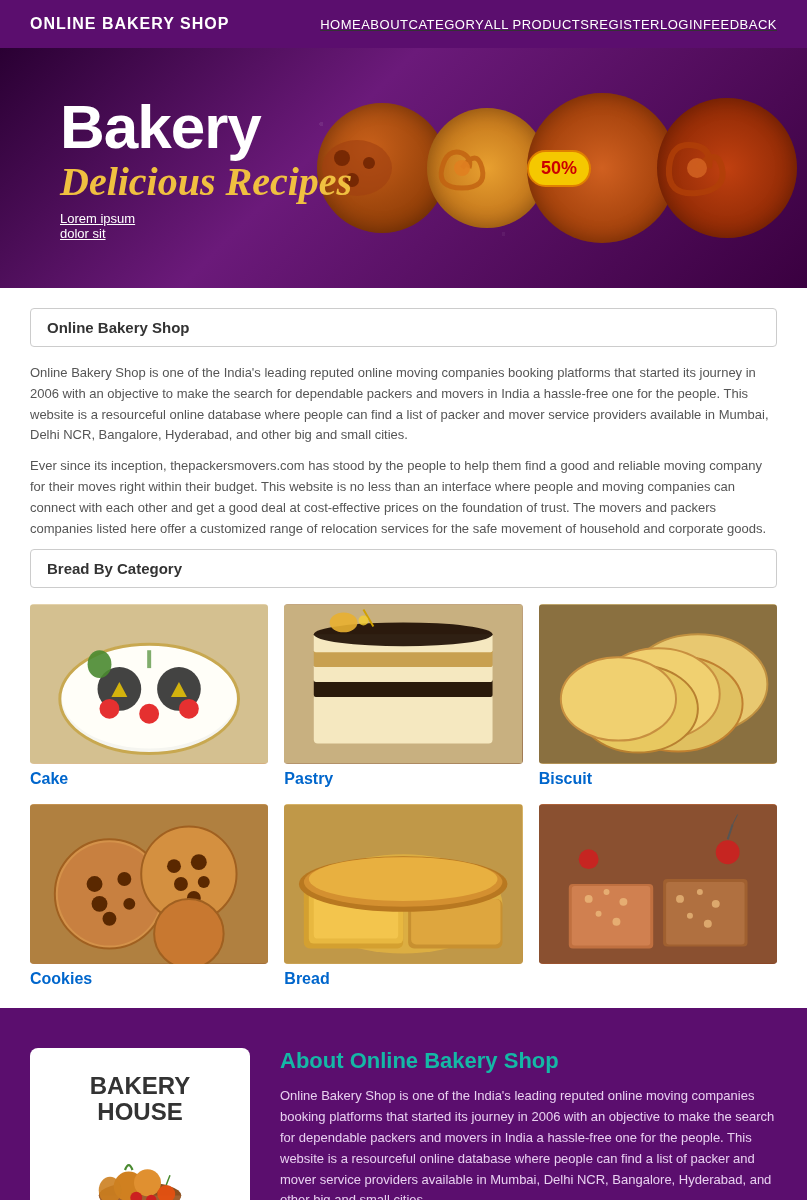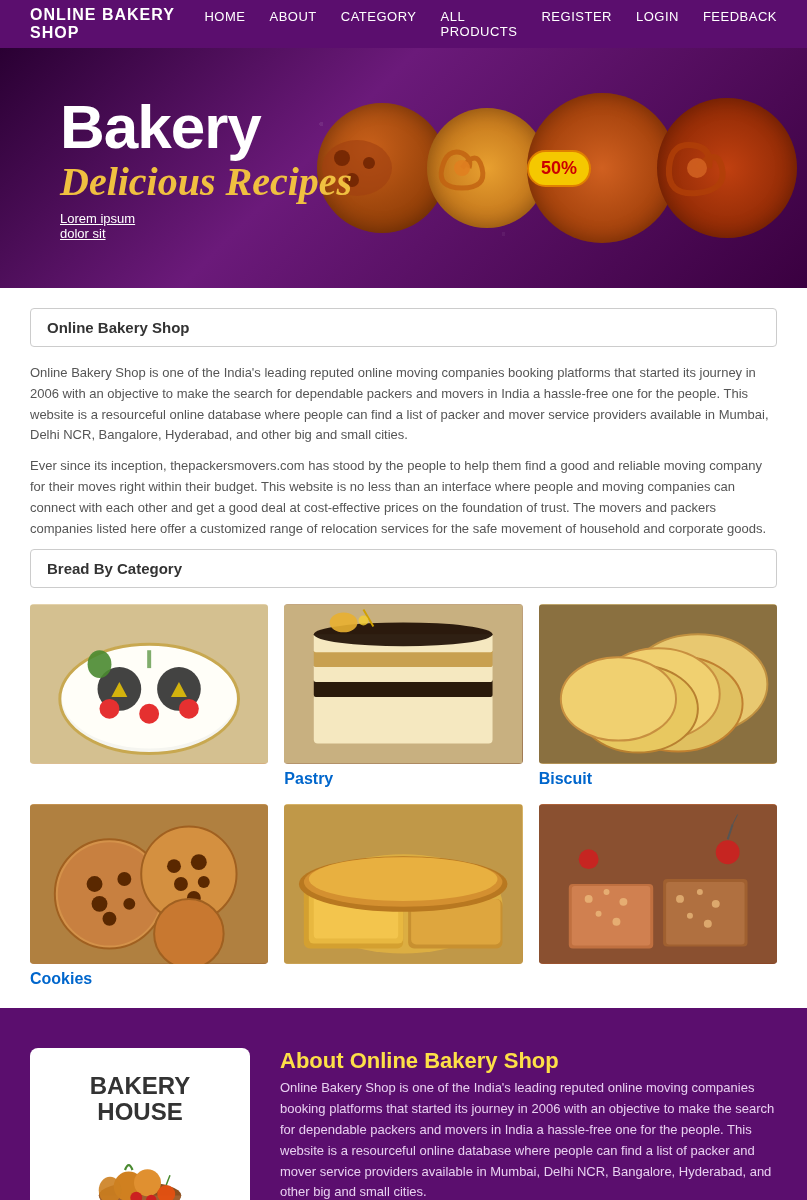--- a/index.html
+++ b/index.html
@@ -16,21 +16,21 @@
     }
     .navbar-brand {
       color: #fff;
       font-weight: bold;
       font-size: 16px;
       text-transform: uppercase;
       letter-spacing: 1px;
     }
     .navbar-links {
       display: flex;
-      gap: 24px;
+      text-decoration: underline;
     }
     .navbar-links a {
       color: #fff;
       text-decoration: none;
       font-size: 13px;
       text-transform: uppercase;
       letter-spacing: 0.5px;
     }
 
     
@@ -211,24 +211,24 @@
     }
     .about-illustration {
       width: 120px;
       height: 90px;
       margin-top: 8px;
     }
     .about-text-col {
       flex: 1;
     }
     .about-text-col h2 {
-      color: #fde047;
+      color: #14b8a6;
       font-size: 22px;
       font-weight: bold;
-      margin-bottom: 4px;
+      margin-bottom: 12px;
     }
     .about-text-col p {
       color: #e8d0f0;
       font-size: 13px;
       line-height: 1.6;
       margin-bottom: 10px;
     }
 
     
     .cat-img-box svg {
@@ -310,20 +310,21 @@
           <circle cx="80" cy="105" r="10" fill="#e53030"></circle>
           <circle cx="160" cy="105" r="10" fill="#e53030"></circle>
           <circle cx="120" cy="110" r="10" fill="#e53030"></circle>
           <polygon points="90,78 98,93 82,93" fill="#f8d000" opacity="0.8"></polygon>
           <polygon points="150,78 158,93 142,93" fill="#f8d000" opacity="0.8"></polygon>
           <ellipse cx="120" cy="95" rx="90" ry="55" fill="none" stroke="#c8a850" stroke-width="3"></ellipse>
           <ellipse cx="70" cy="60" rx="12" ry="14" fill="#4a8a30" opacity="0.9"></ellipse>
           <rect x="118" y="46" width="4" height="18" fill="#4a8a30" opacity="0.7"></rect>
         </svg>
       </div>
+      <div class="cat-label">Cake</div>
     </div>
 
     <div class="category-item">
       <div class="cat-img-box cat-pastry">
         <svg viewBox="0 0 240 160" xmlns="http://www.w3.org/2000/svg">
           <rect width="240" height="160" fill="#c8b080"></rect>
           <rect x="30" y="90" width="180" height="50" rx="4" fill="#f5e8c0"></rect>
           <rect x="30" y="75" width="180" height="18" rx="2" fill="#2a1a0a"></rect>
           <rect x="30" y="60" width="180" height="18" rx="2" fill="#f5e8c0"></rect>
           <rect x="30" y="45" width="180" height="18" rx="2" fill="#c8a050"></rect>
@@ -382,20 +383,21 @@
           <rect x="20" y="80" width="100" height="65" rx="6" fill="#d4a030"></rect>
           <rect x="25" y="80" width="95" height="60" rx="5" fill="#e8b840"></rect>
           <rect x="30" y="85" width="85" height="50" rx="4" fill="#f5c850" opacity="0.8"></rect>
           <rect x="125" y="95" width="95" height="50" rx="6" fill="#c89030"></rect>
           <rect x="128" y="95" width="90" height="46" rx="5" fill="#e0a840" opacity="0.9"></rect>
           <ellipse cx="120" cy="80" rx="105" ry="28" fill="#b87820"></ellipse>
           <ellipse cx="120" cy="78" rx="100" ry="25" fill="#d49030"></ellipse>
           <ellipse cx="120" cy="75" rx="95" ry="22" fill="#e8b040"></ellipse>
         </svg>
       </div>
+      <div class="cat-label">Bread</div>
     </div>
 
     <div class="category-item">
       <div class="cat-img-box cat-drycake">
         <svg viewBox="0 0 240 160" xmlns="http://www.w3.org/2000/svg">
           <rect width="240" height="160" fill="#8a5030"></rect>
           <rect x="30" y="80" width="85" height="65" rx="4" fill="#c07040"></rect>
           <rect x="33" y="82" width="79" height="60" rx="3" fill="#d08050"></rect>
           <circle cx="50" cy="95" r="4" fill="#f0c080" opacity="0.7"></circle>
           <circle cx="68" cy="88" r="3" fill="#f0c080" opacity="0.7"></circle>

